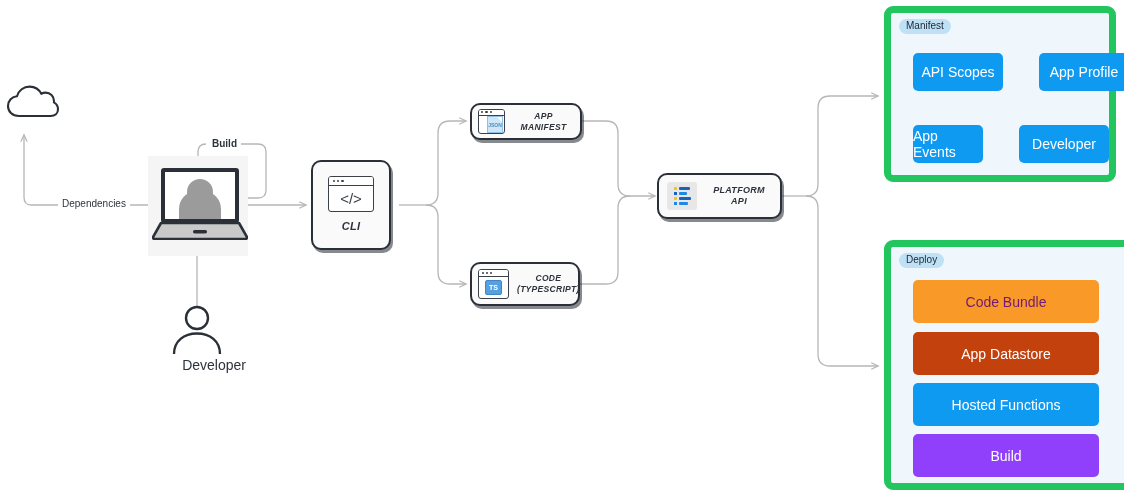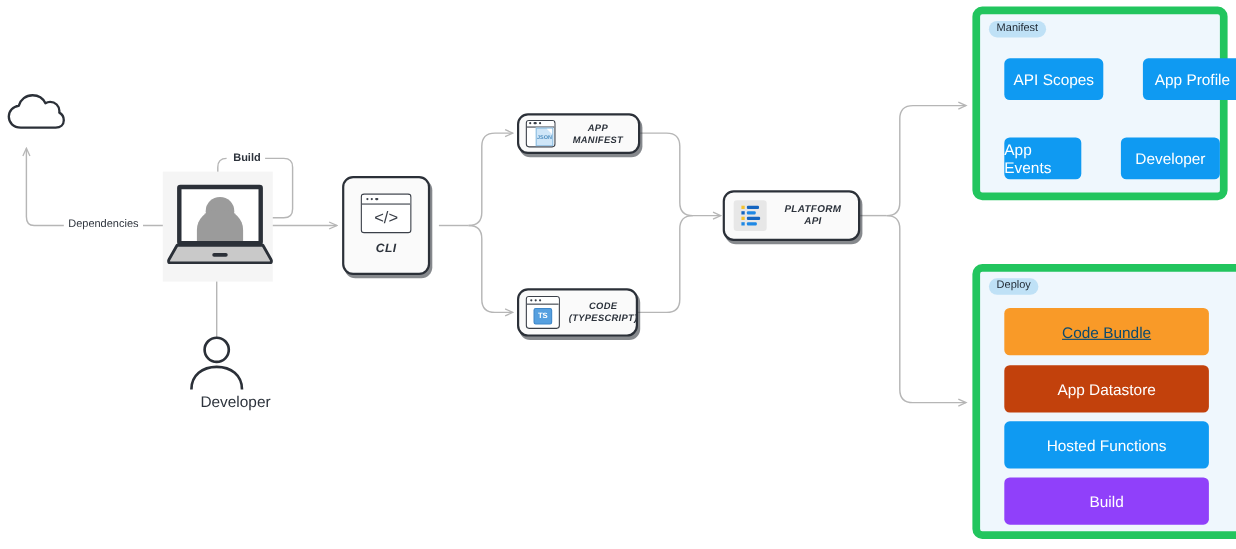--- a/index.html
+++ b/index.html
@@ -184,21 +184,21 @@
   }
   .pill {
     border-radius: 5px;
     color: #ffffff;
     display: flex;
     align-items: center;
     justify-content: center;
     font-size: 14px;
     box-sizing: border-box;
   }
-  .pill.dark-text { color: #0c4a6e; text-decoration: underline; }
+  .pill.dark-text { color: #701a75; }
 
   .wire-label {
     position: absolute;
     font-size: 10px;
     color: #2d333c;
     background: #ffffff;
     padding: 0 4px;
     white-space: nowrap;
     line-height: 1;
   }

